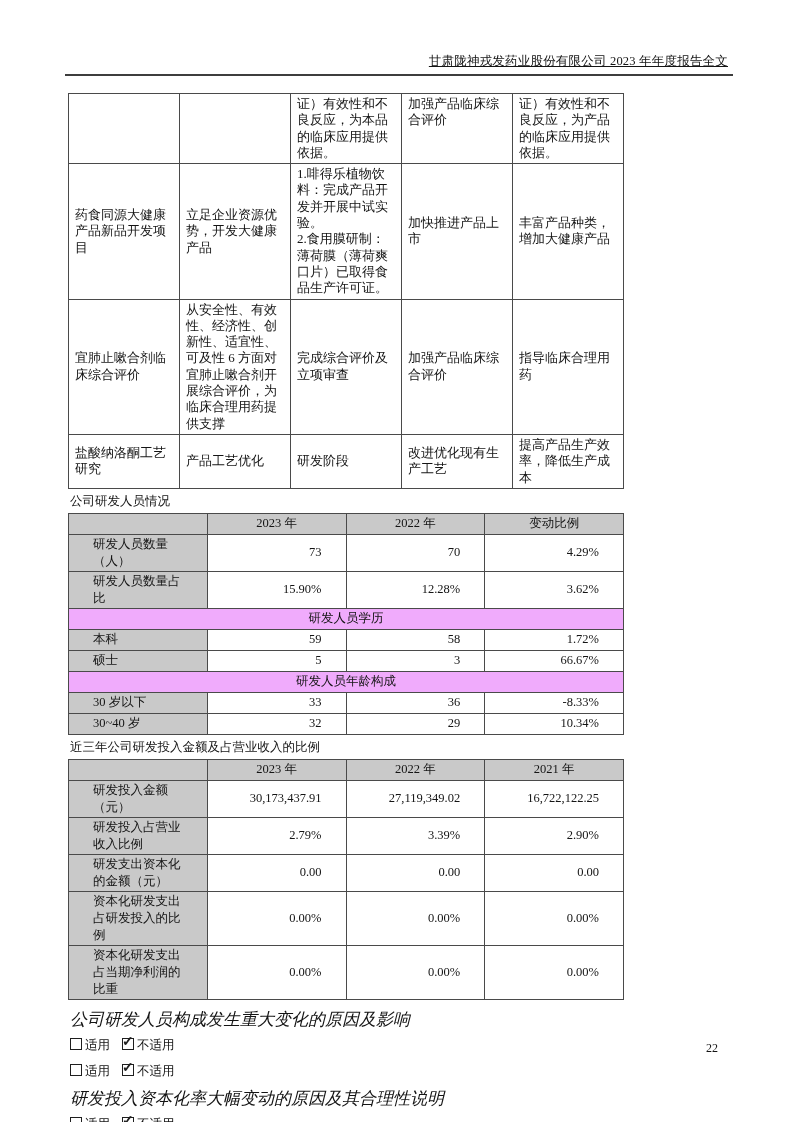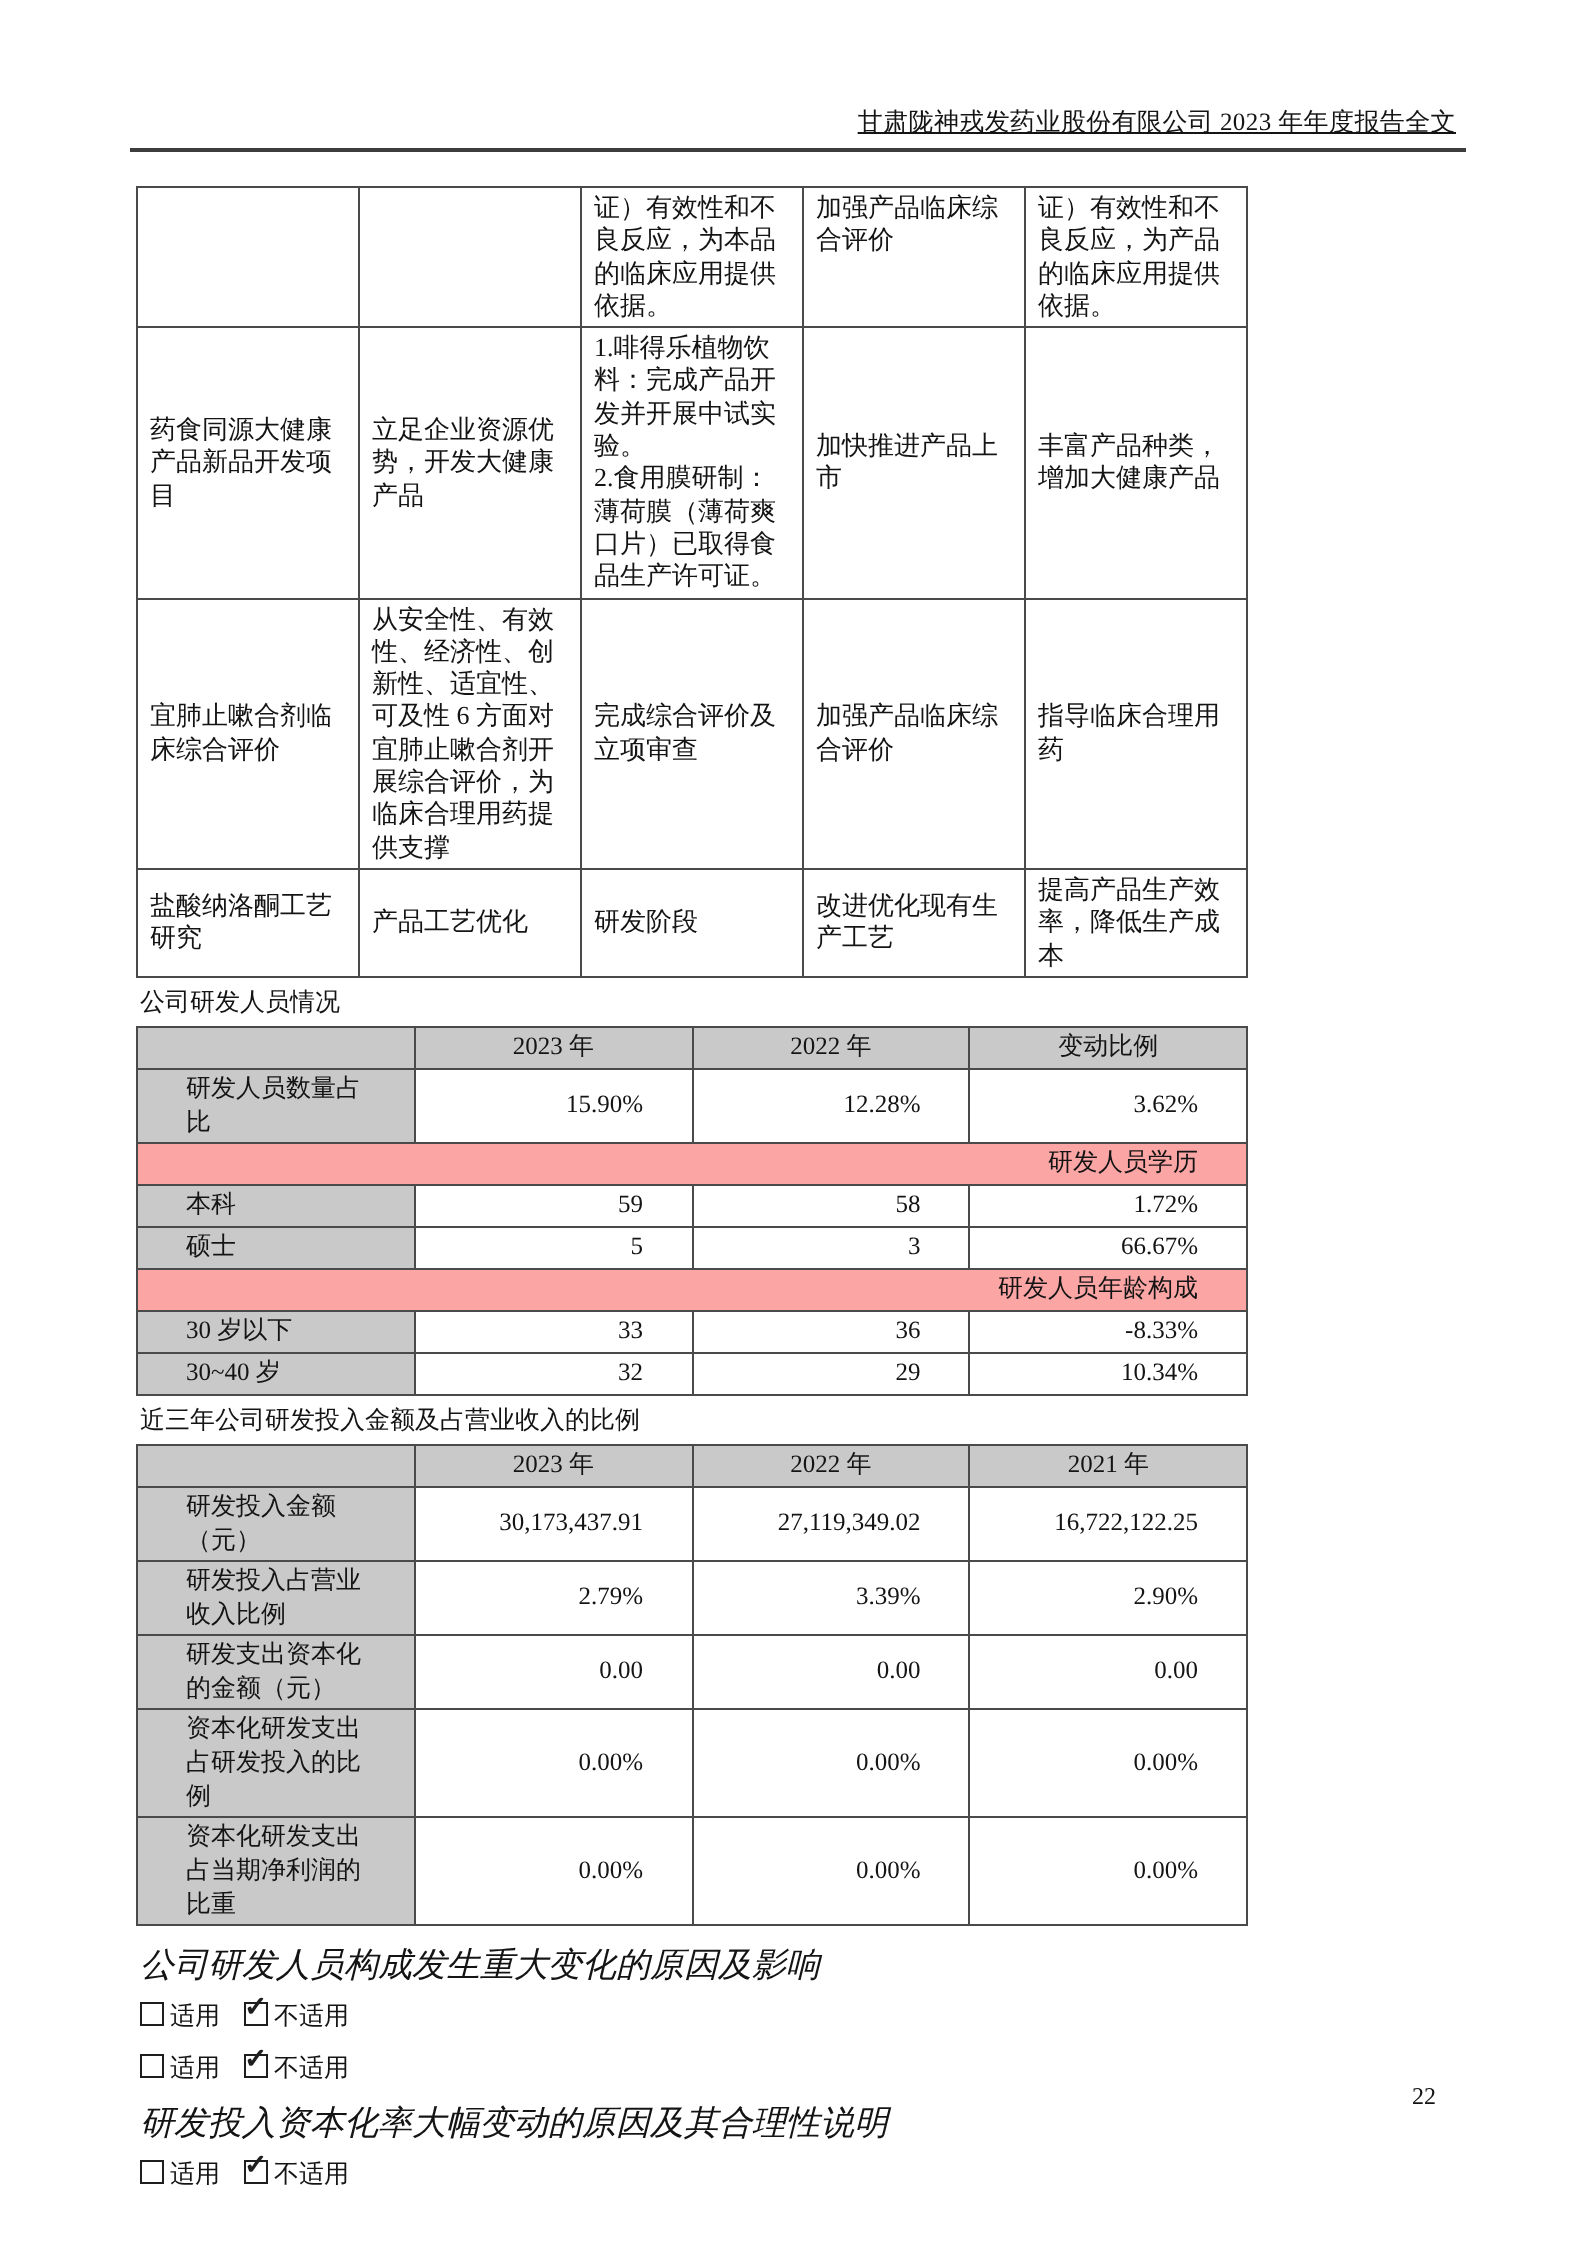--- a/index.html
+++ b/index.html
@@ -20,21 +20,21 @@
   .t-projects td{padding:2px 6px;line-height:16.3px;vertical-align:middle;white-space:pre-line;text-align:left;}
   .t-projects tr.toprow td{vertical-align:top;}
 
   .section-label{font-size:12.5px;margin:4px 0 3px 2px;}
 
   
   .t-grid{font-size:12.5px;}
   .t-grid td{padding:1px 24px;line-height:17px;height:18px;vertical-align:middle;}
   .t-grid td.c-head{background:#c9c9c9;text-align:center;}
   .t-grid td.c-label{background:#c9c9c9;text-align:left;}
-  .t-grid td.c-sec{background:#fca5a5;text-align:right;}
+  .t-grid td.c-sec{background:#f0abfc;text-align:center;}
   .t-grid td.c-val{background:#ffffff;text-align:right;}
 
   .q-line{font-size:17px;margin:12px 0 0 2px;line-height:15px;font-style:italic;}
   .cb-line{font-size:12.5px;margin:11px 0 0 2px;line-height:15px;}
   .cb{display:inline-block;width:10px;height:10px;border:1.5px solid #1e1e1e;position:relative;vertical-align:-1px;margin-right:3px;}
   .cb.checked::after{content:"✓";position:absolute;left:-1px;top:-5px;font-size:14px;font-weight:bold;color:#1e1e1e;}
   .cb-gap{display:inline-block;width:12px;}
 
   .cash-heading{font-size:14.5px;font-weight:bold;margin:26px 0 0 2px;font-family:"Liberation Sans","DejaVu Sans",sans-serif;}
   .unit-line{text-align:right;font-size:12.5px;margin-top:30px;}
@@ -99,20 +99,26 @@
         <col style="width:25%">
       </colgroup>
     <tbody>
         <tr>
       <td class="c-head"></td>
       <td class="c-head">2023 年</td>
       <td class="c-head">2022 年</td>
       <td class="c-head">变动比例</td>
     </tr>
     <tr>
+      <td class="c-label">研发人员数量（人）</td>
+      <td class="c-val">73</td>
+      <td class="c-val">70</td>
+      <td class="c-val">4.29%</td>
+    </tr>
+    <tr>
       <td class="c-label">研发人员数量占比</td>
       <td class="c-val">15.90%</td>
       <td class="c-val">12.28%</td>
       <td class="c-val">3.62%</td>
     </tr>
     <tr>
       <td class="c-sec" colspan="4">研发人员学历</td>
     </tr>
     <tr>
       <td class="c-label">本科</td>

